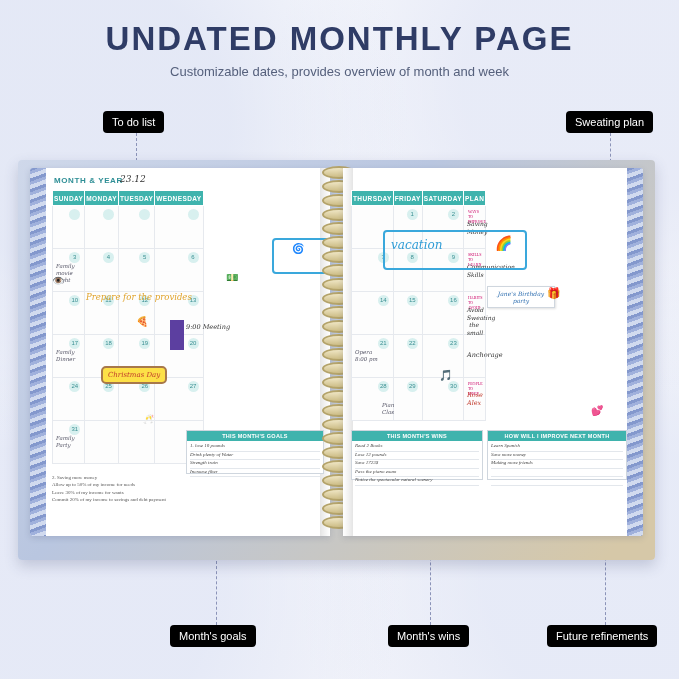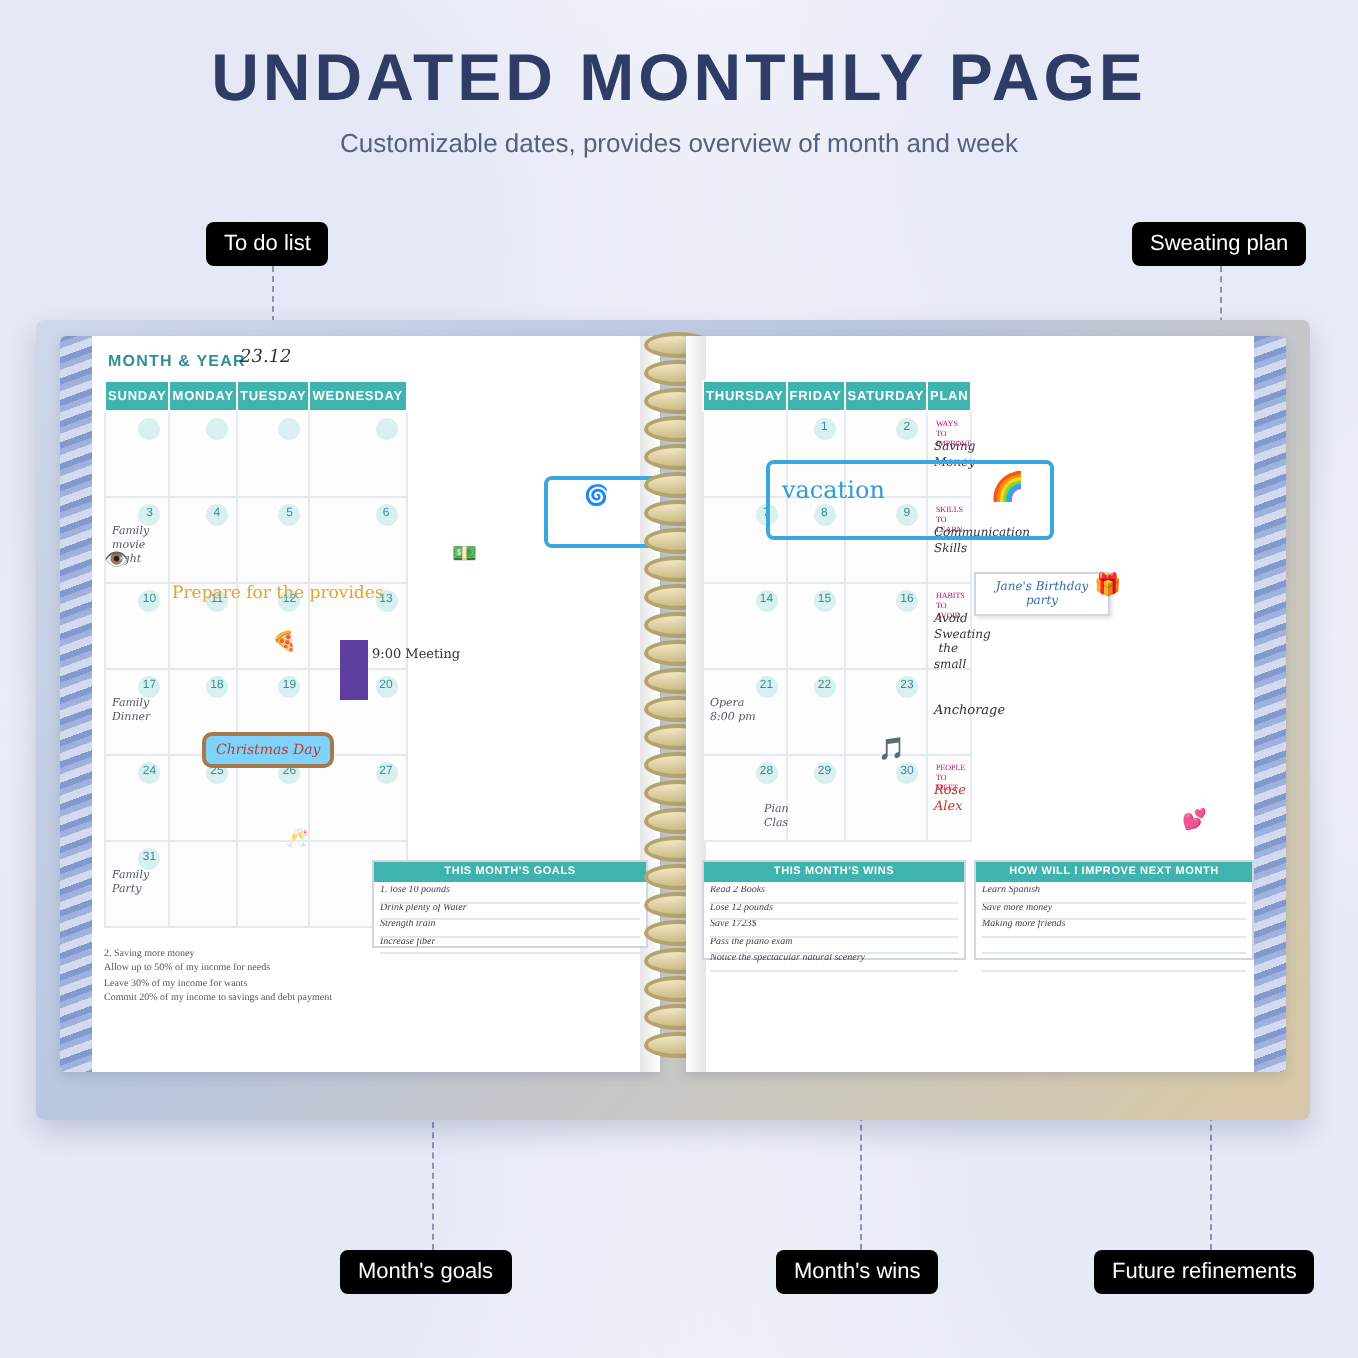--- a/index.html
+++ b/index.html
@@ -133,21 +133,21 @@
   .hand{
     font-family:"DejaVu Serif", serif;
     font-style:italic;
   }
   .hl-box{
     position:absolute;
     border:2px solid #3aa8dc;border-radius:4px;
   }
   .scribble{
     position:absolute;font-size:9px;color:#2f9cd6;
-    font-family:"DejaVu Serif", serif;
+    font-family:"DejaVu Serif", serif;font-style:italic;
   }
   
   .panel{
     position:absolute;border:1px solid #cfd6de;background:#fff;
   }
   .panel-hd{
     background:#3fb3ad;color:#fff;font-size:5.5px;font-weight:bold;
     text-align:center;padding:2px 0;letter-spacing:.3px;
   }
   .panel-lines{
@@ -165,21 +165,21 @@
     position:absolute;left:4px;right:4px;bottom:2px;
     font-size:5px;color:#555;font-family:"Liberation Serif", serif;
     line-height:1.45;
   }
   .sticker{
     position:absolute;font-size:10px;line-height:1;
   }
   .marker-note{
     position:absolute;
     border:2px solid #a8784a;border-radius:5px;
-    background:#7dd3fc;
+    background:#fde047;
     font-family:"DejaVu Serif", serif;font-style:italic;
     color:#c0392b;font-size:7px;text-align:left;padding:3px 5px;
   }
   .mini-note{
     position:absolute;background:#fff;border:1px solid #cfd6de;
     box-shadow:1px 1px 2px rgba(0,0,0,.12);
     font-size:6px;color:#2f6fb0;text-align:center;padding:3px 4px;
     font-family:"DejaVu Serif", serif;font-style:italic;
   }
 </style>

